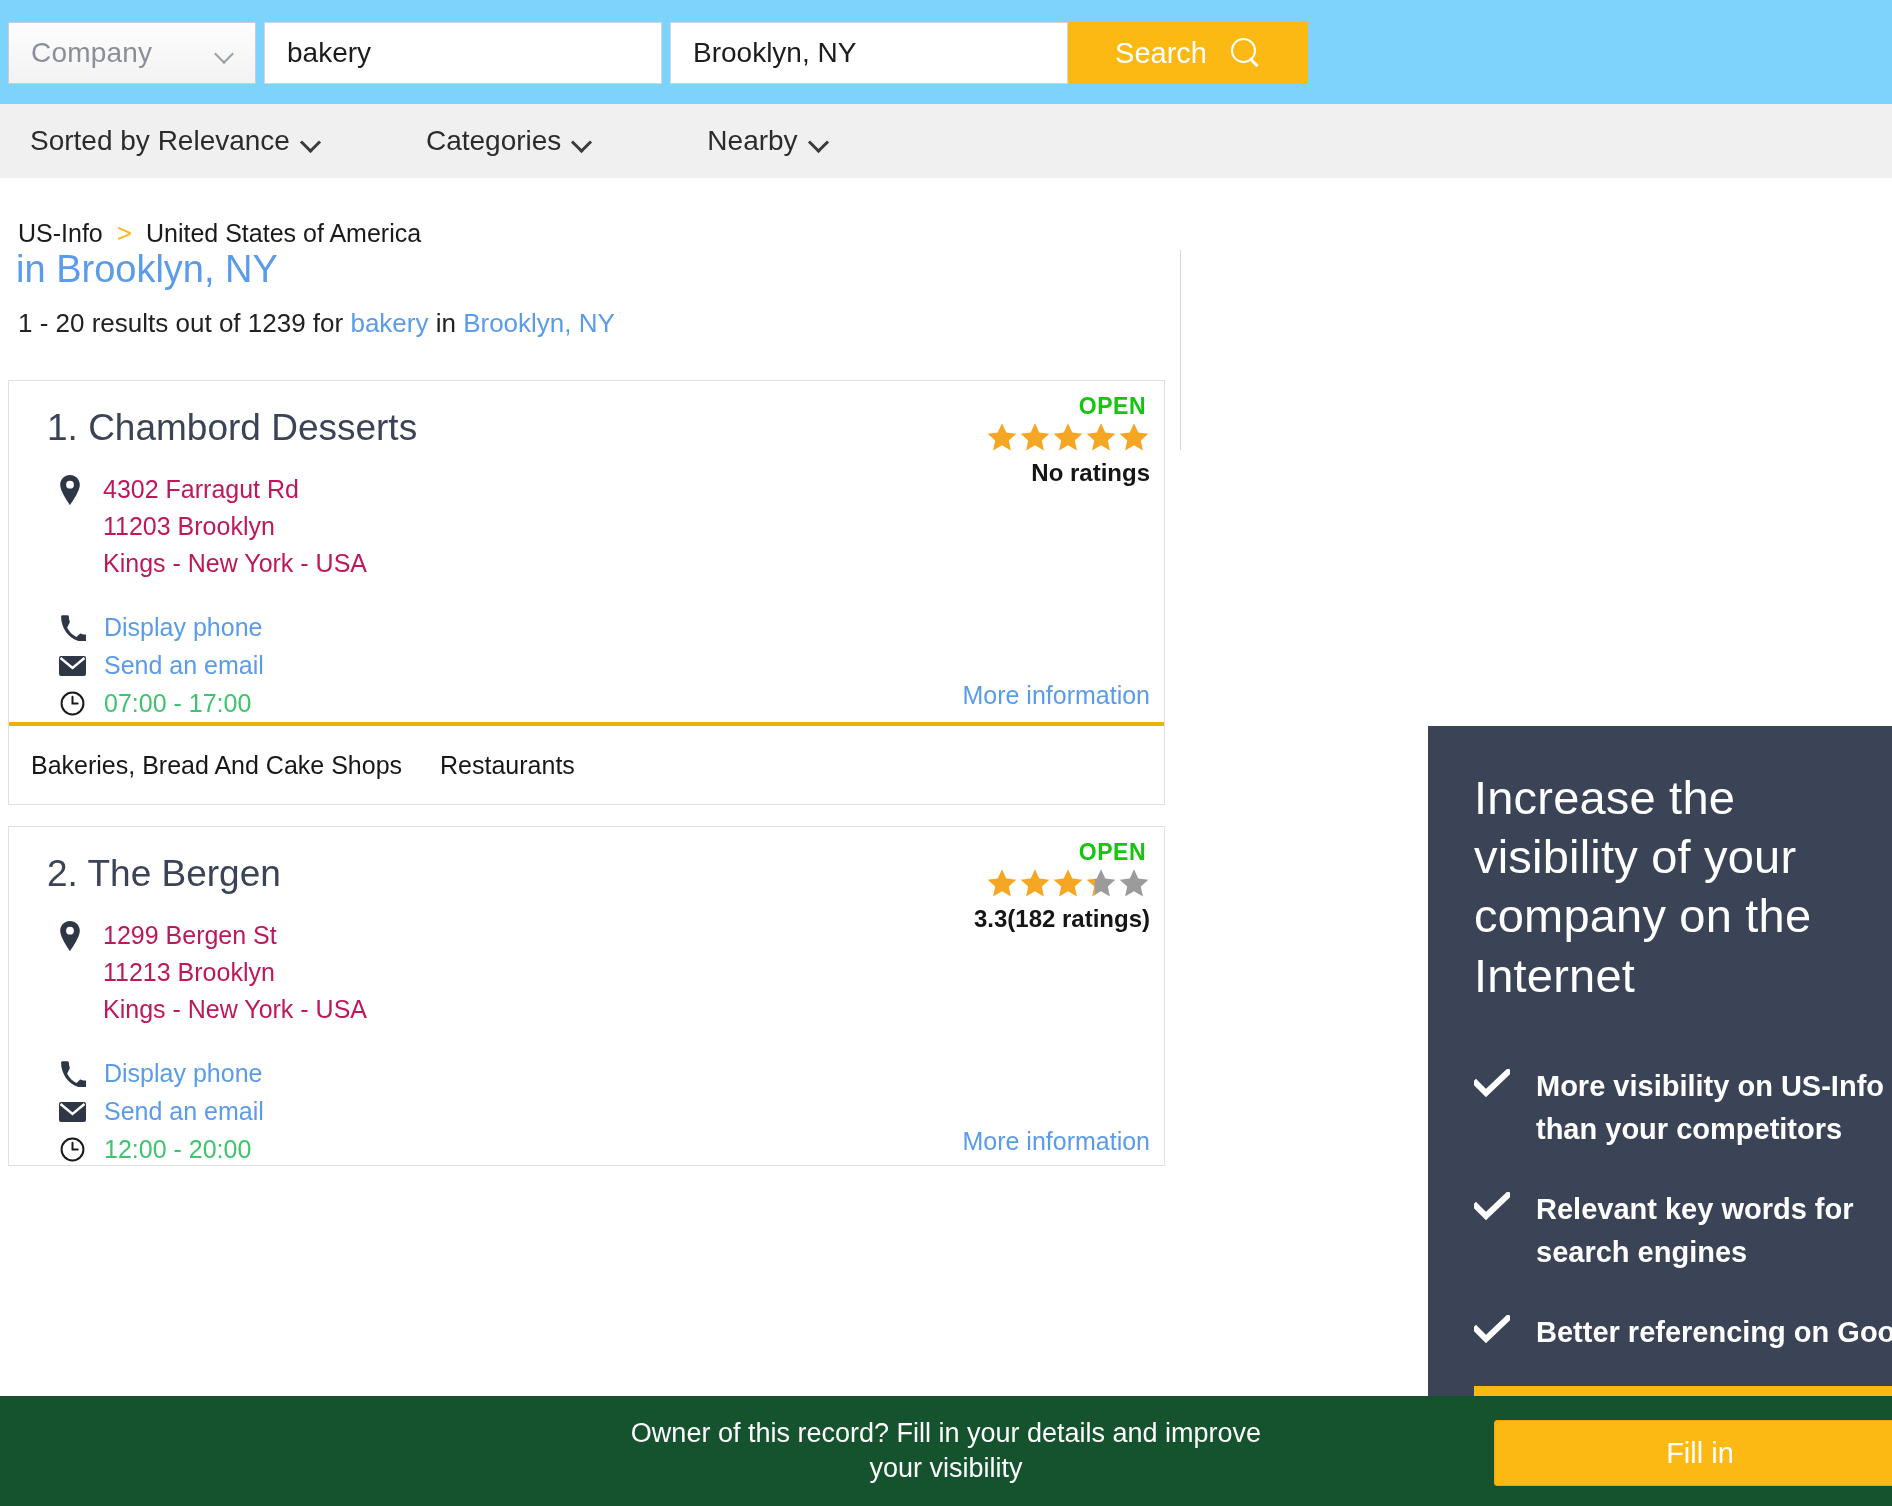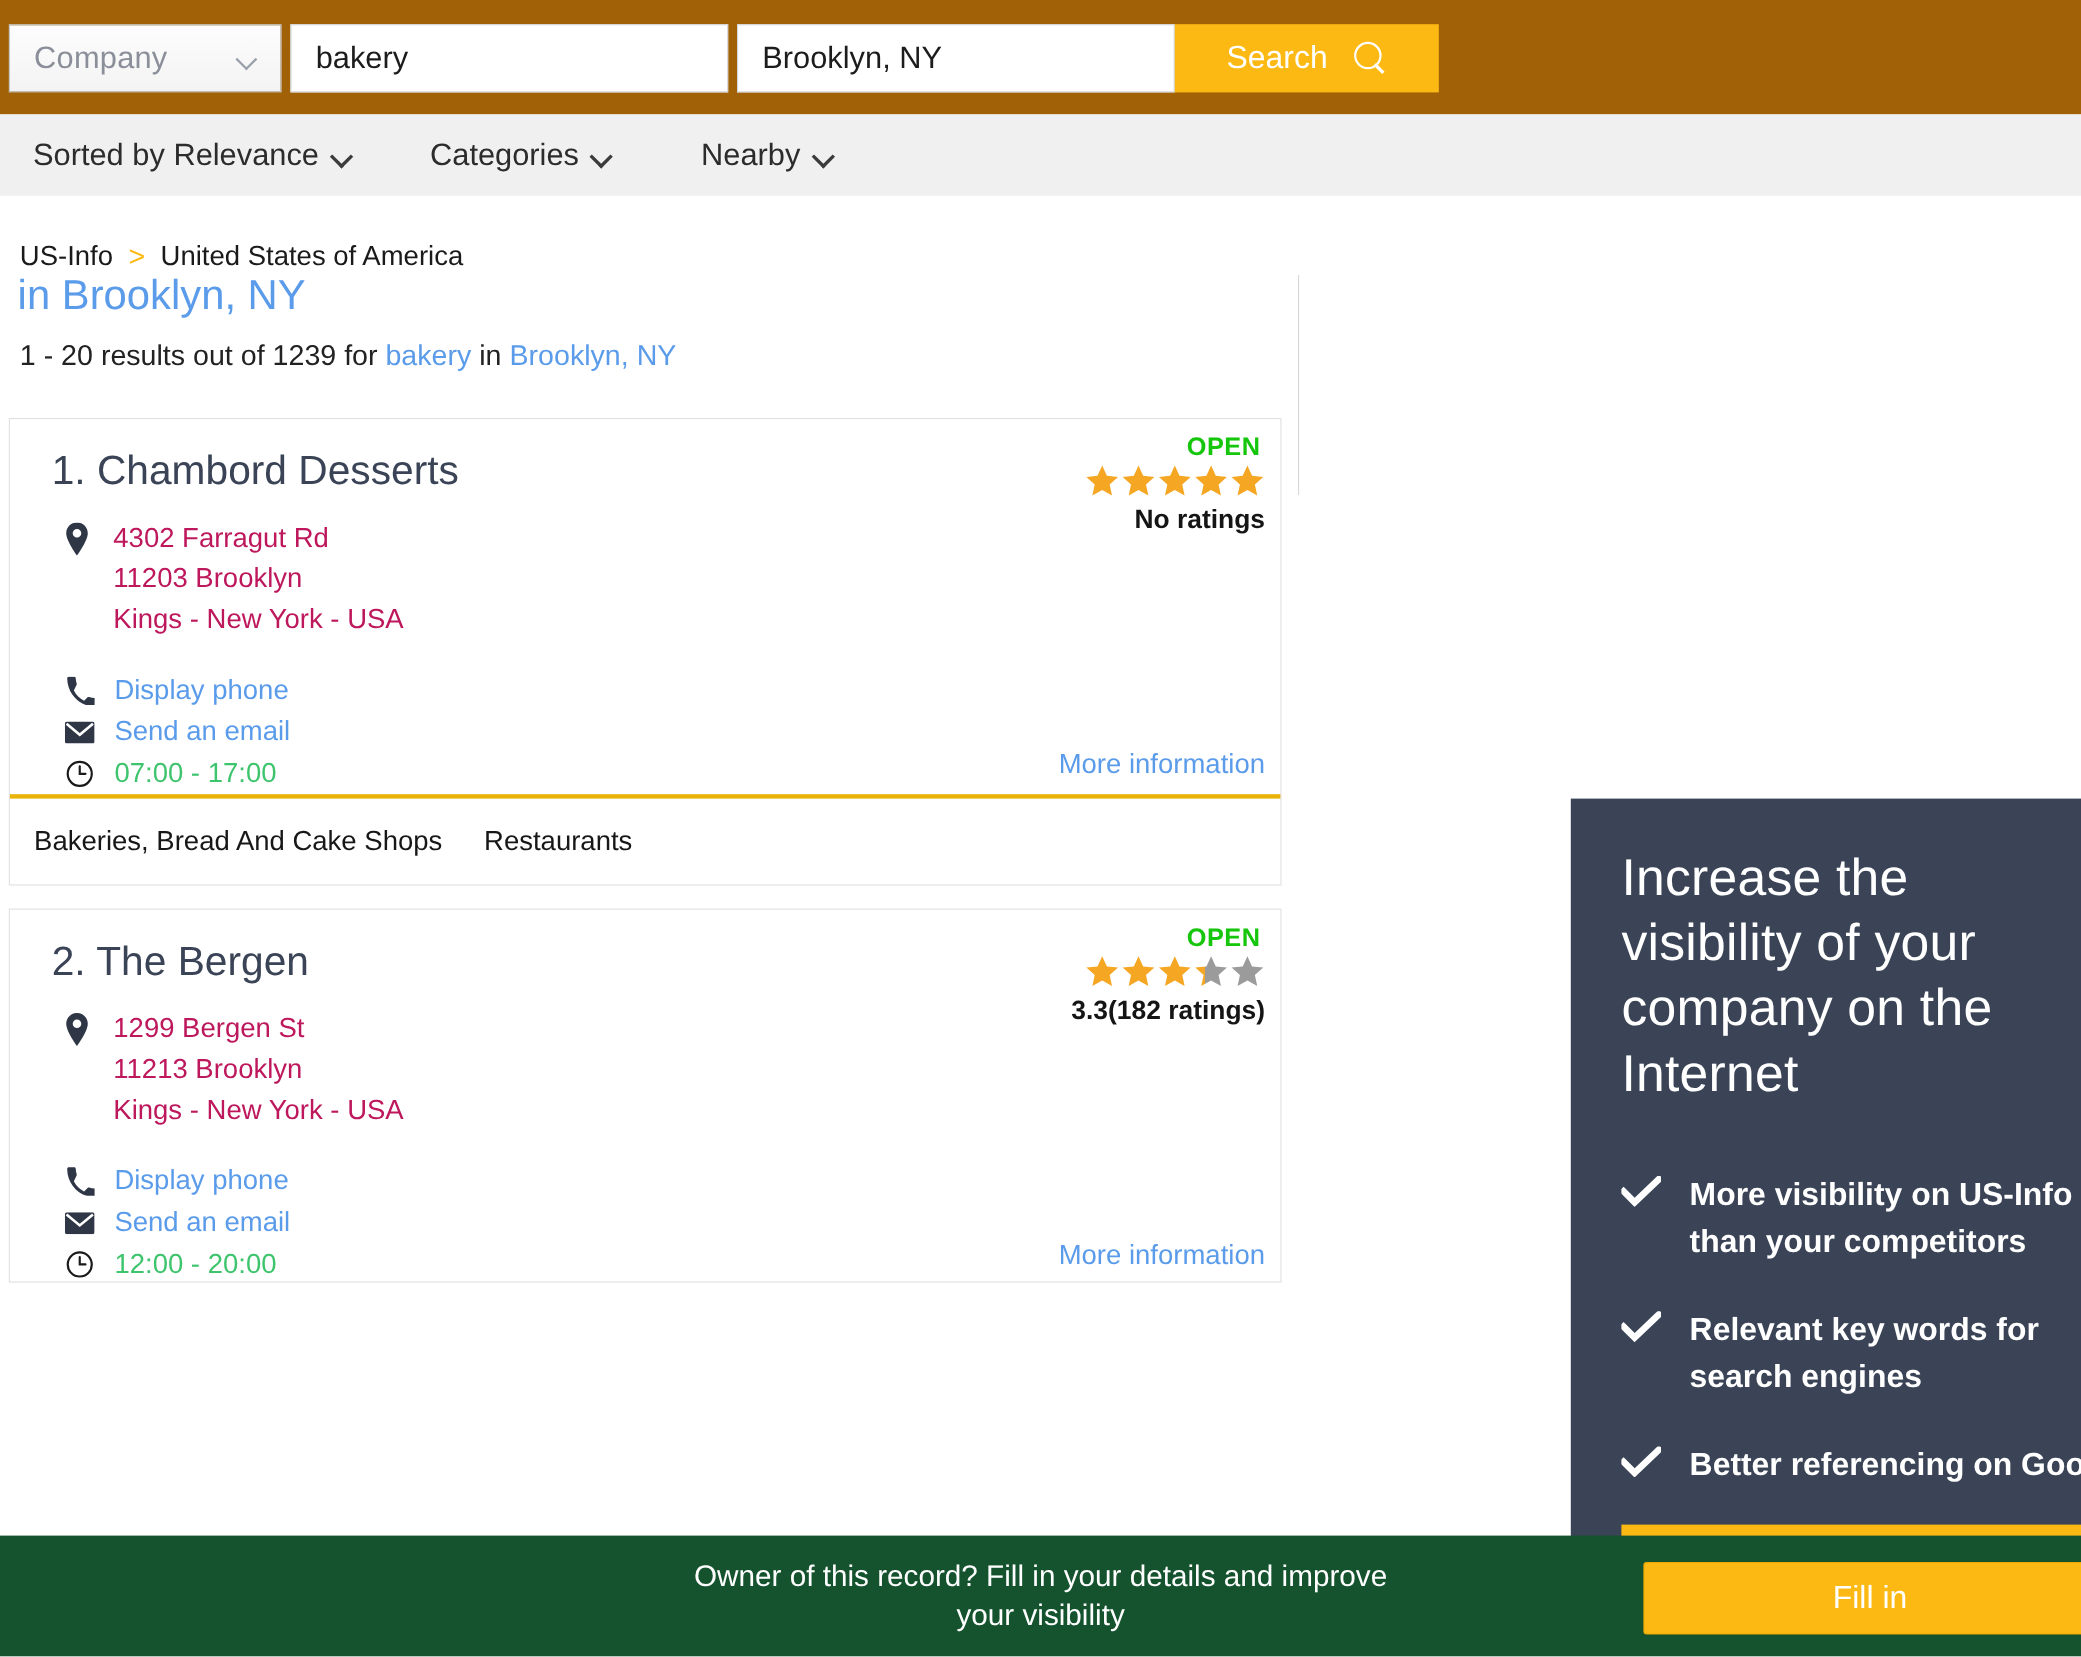--- a/index.html
+++ b/index.html
@@ -7,21 +7,21 @@
     width: 1892px; height: 1506px;
     overflow: hidden;
     background: #ffffff;
     font-family: "Liberation Sans", sans-serif;
   }
   .page { position: relative; width: 1892px; height: 1506px; overflow: hidden; }
 
   
   .topbar {
     position: absolute; top: 0; left: 0; width: 1892px; height: 104px;
-    background: #a16207;
+    background: #7dd3fc;
   }
   .searchrow {
     position: absolute; left: 8px; top: 22px;
     display: flex; align-items: stretch; height: 62px;
   }
   .select-wrap {
     position: relative; width: 248px; height: 62px;
     background: linear-gradient(#fdfdfd, #f3f3f4);
     border: 1px solid #c9ccd2;
     display: flex; align-items: center;
@@ -60,21 +60,21 @@
   .mag::after {
     content: ""; position: absolute; left: 19px; top: 19px;
     width: 11px; height: 2.5px; background: #fff; transform: rotate(45deg);
     transform-origin: left center;
   }
 
   
   .filterbar {
     position: absolute; top: 104px; left: 0; width: 1892px; height: 74px;
     background: #f0f0f0;
-    display: flex; align-items: center;
+    display: flex; align-items: center; gap: 35px;
   }
   .filter {
     display: flex; align-items: center; gap: 12px;
     font-size: 28px; color: #2c2c2c; cursor: pointer;
   }
   .filter:nth-child(1) { margin-left: 30px; }
   .filter:nth-child(2) { margin-left: 72px; }
   .filter:nth-child(3) { margin-left: 82px; }
   .chev-sm { width: 17px; height: 12px; position: relative; display:inline-block; }
   .chev-sm::before {

